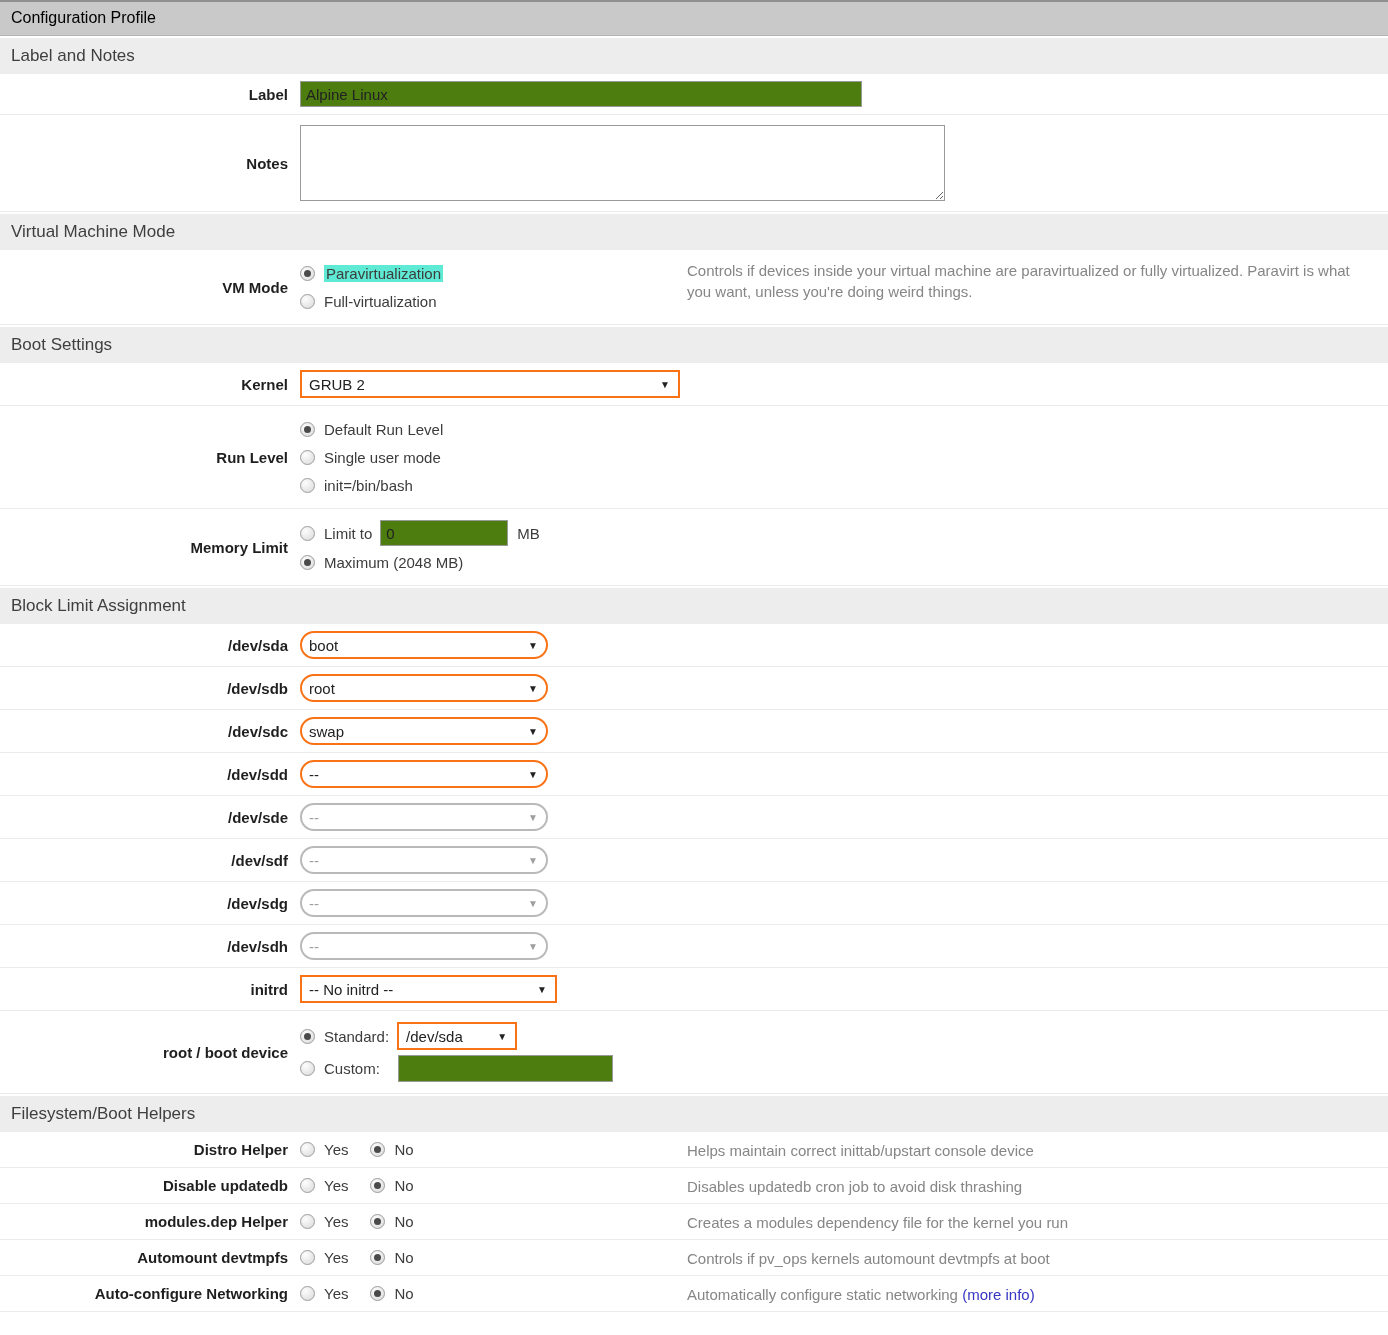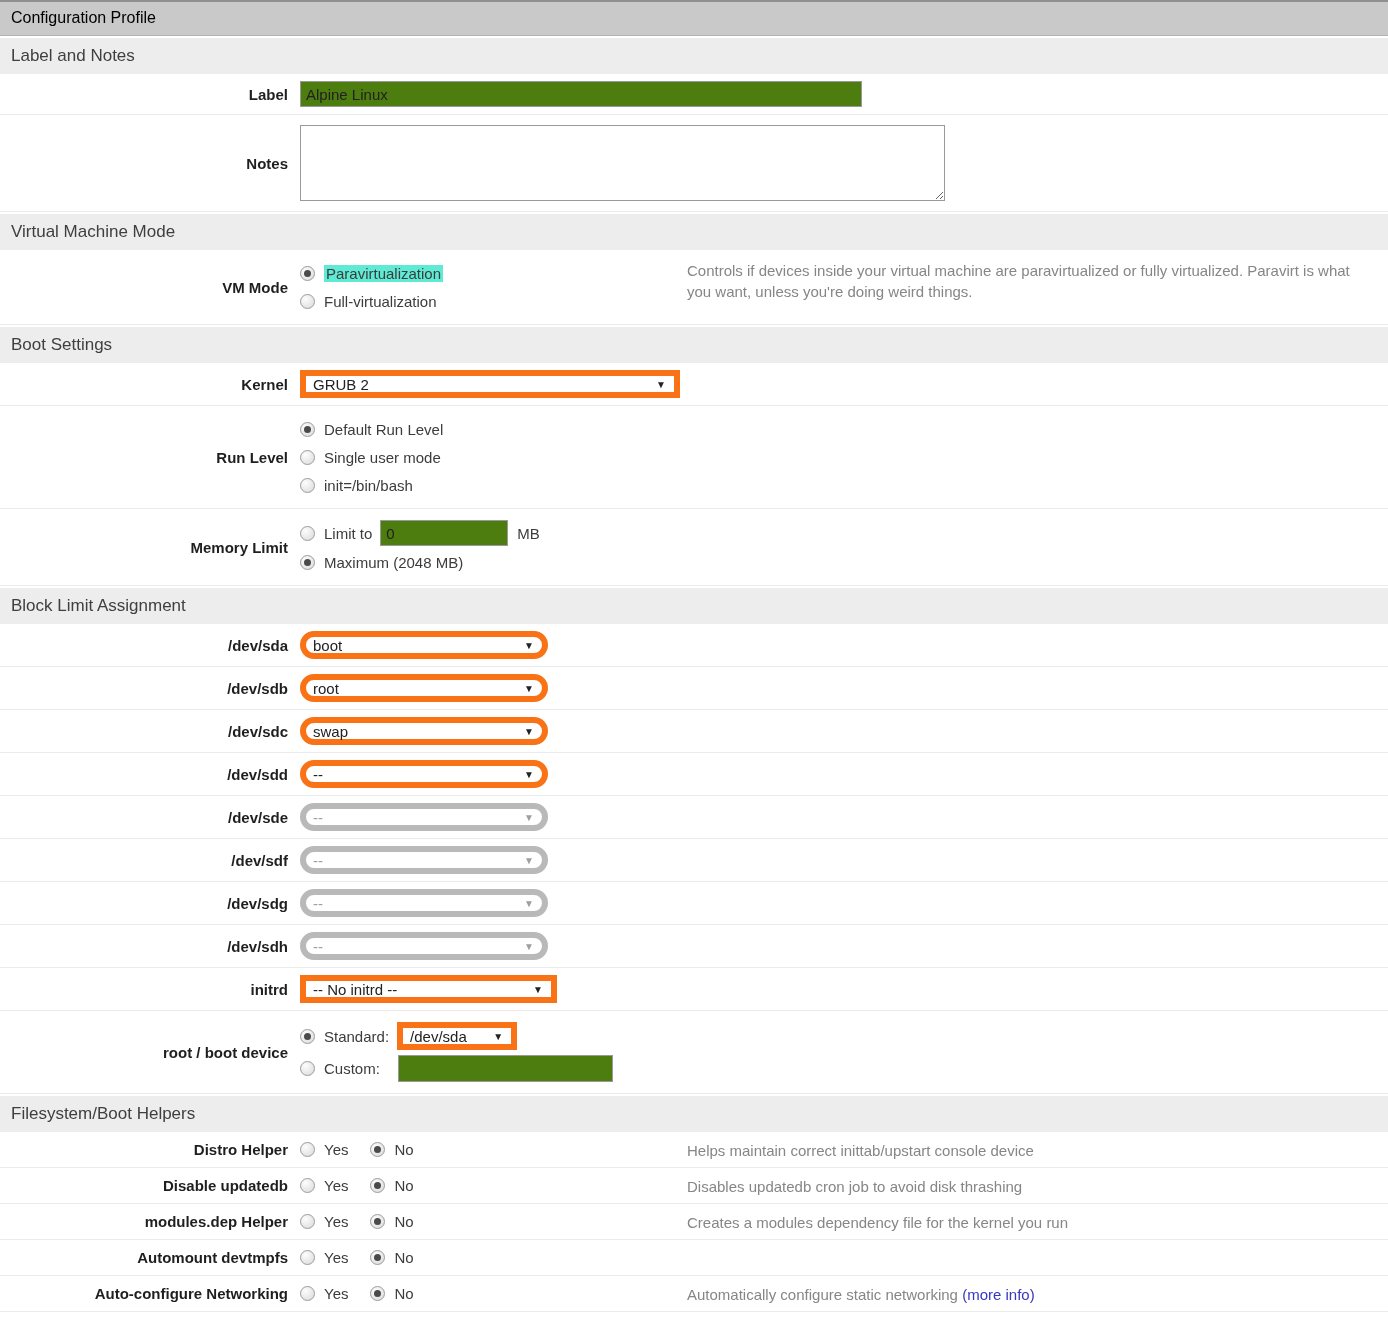--- a/index.html
+++ b/index.html
@@ -58,21 +58,21 @@
     width:645px; height:76px; border:1px solid #9a9a9a;
     font-family:"Liberation Sans", sans-serif; font-size:15px; color:#222;
     padding:3px 5px; resize:both; outline:none;
   }
   .w560 { width:562px; }
   .w128 { width:128px; }
   .w215 { width:215px; height:27px; }
 
   
   .select {
-    height:28px; border:6px solid #f97316; background:#fff;
+    height:28px; border:2px solid #f97316; background:#fff;
     display:flex; align-items:center; justify-content:space-between;
     padding:0 8px 0 7px; font-size:15px; color:#222; cursor:default;gap:8px;
   }
   .select .select-arrow { font-size:10px; color:#222; margin-left:8px; }
   .select.disabled { border-color:#b9b9b9; color:#9f9f9f; }
   .select.disabled .select-arrow { color:#9f9f9f; }
   .w380 { width:380px; }
   .w242 { width:248px;border-radius:14px; }
   .w257 { width:257px; }
   .w120 { width:120px; }
@@ -323,20 +323,21 @@
   </div>
 
   <div class="row helper-row">
     <div class="row-label">Automount devtmpfs</div>
     <div class="row-control">
       <span class="radio"></span>
       <span class="radio-text">Yes</span>
       <span class="radio checked gap-lg"></span>
       <span class="radio-text">No</span>
     </div>
+    <div class="row-help centered">Controls if pv_ops kernels automount devtmpfs at boot</div>
   </div>
 
   <div class="row helper-row">
     <div class="row-label">Auto-configure Networking</div>
     <div class="row-control">
       <span class="radio"></span>
       <span class="radio-text">Yes</span>
       <span class="radio checked gap-lg"></span>
       <span class="radio-text">No</span>
     </div>

